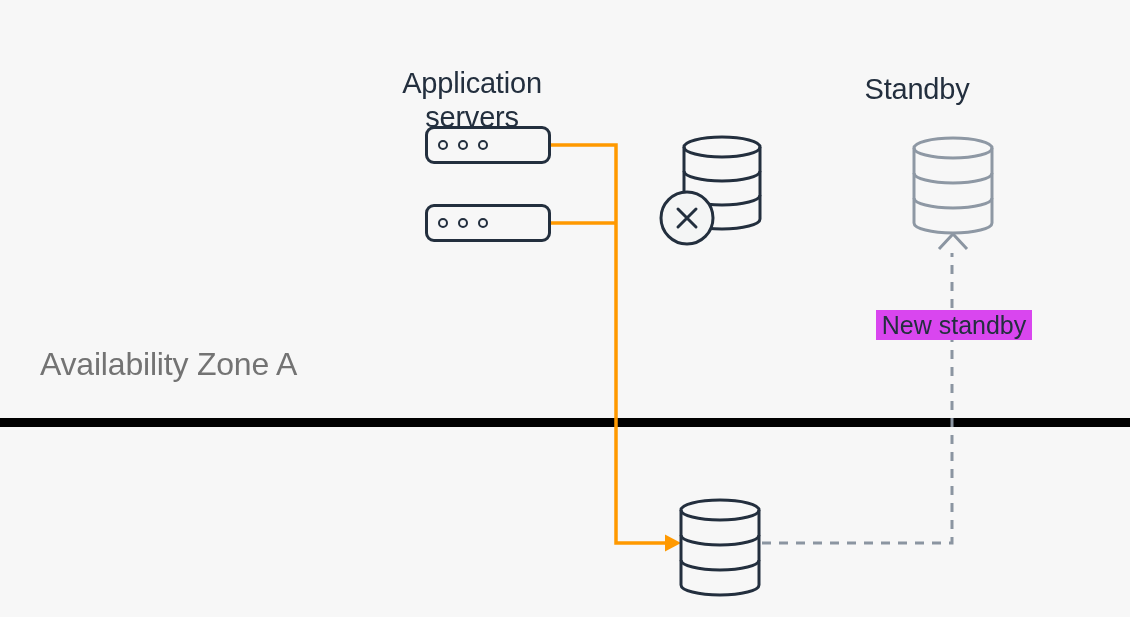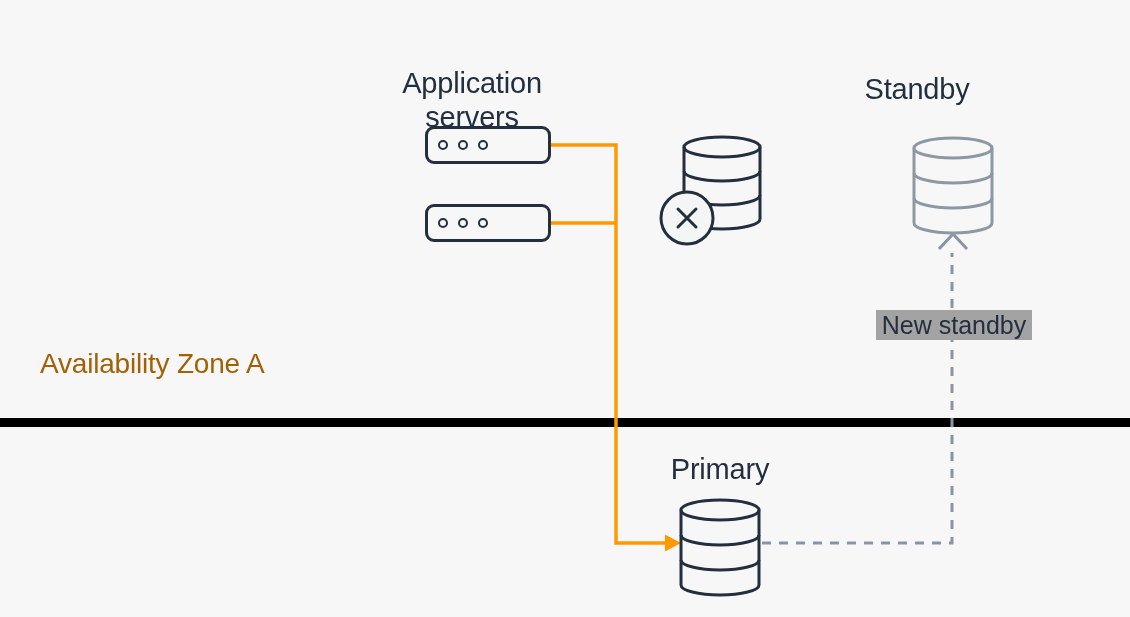--- a/index.html
+++ b/index.html
@@ -21,39 +21,39 @@
   .node-label {
     color: #232F3E;
     font-size: 29px;
     line-height: 34px;
     text-align: center;
     width: 200px;
     letter-spacing: -0.2px;
     z-index: 6;
   }
   .zone-label {
-    color: #a16207;
-    font-size: 28px;
+    color: #737373;
+    font-size: 32px;
     line-height: 40px;
     letter-spacing: -0.2px;
     white-space: nowrap;
     z-index: 6;
   }
   .small-label {
     color: #232F3E;
     font-size: 25px;
     line-height: 30px;
     text-align: center;
     width: 220px;
     z-index: 6;
     display: flex;
     justify-content: center;
   }
   .small-label span {
-    background: #a3a3a3;   
+    background: #d946ef;   
     padding: 0 6px;
   }
 
   
   .zone-divider {
     left: 0;
     top: 418px;
     width: 1130px;
     height: 9px;
     background: #000000;
@@ -153,17 +153,16 @@
       <path d="M3 37 A39 10 0 0 0 81 37"></path>
       <path d="M3 62 A39 10 0 0 0 81 62"></path>
       <path d="M3 87 A39 10 0 0 0 81 87"></path>
     </g>
   </svg>
 
   <div class="abs small-label" style="left:844px; top:310px;">
     <span>New standby</span>
   </div>
 
-  <div class="abs node-label" style="left:620px; top:452px;">Primary</div>
 
   <div class="abs zone-label" style="left:40px; top:344px;">Availability Zone A</div>
 
 </div>
 
 </body></html>

